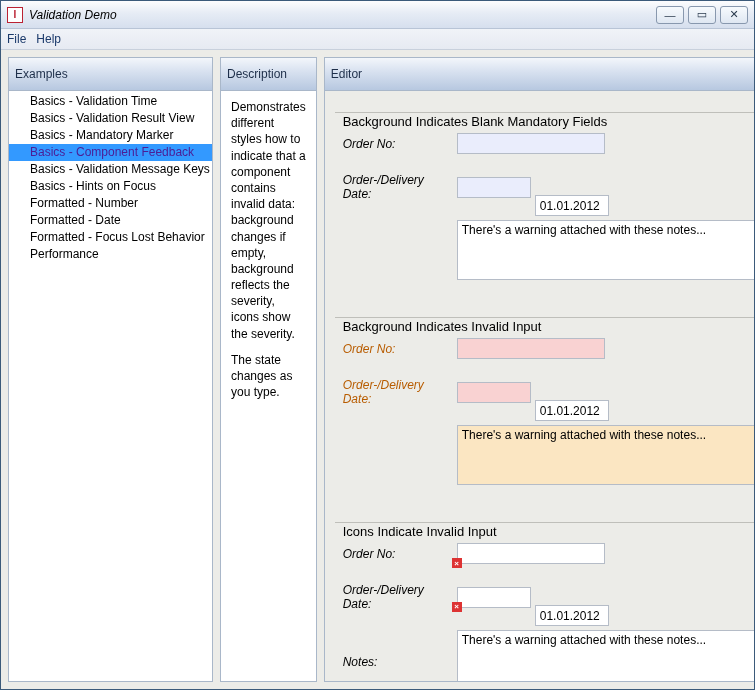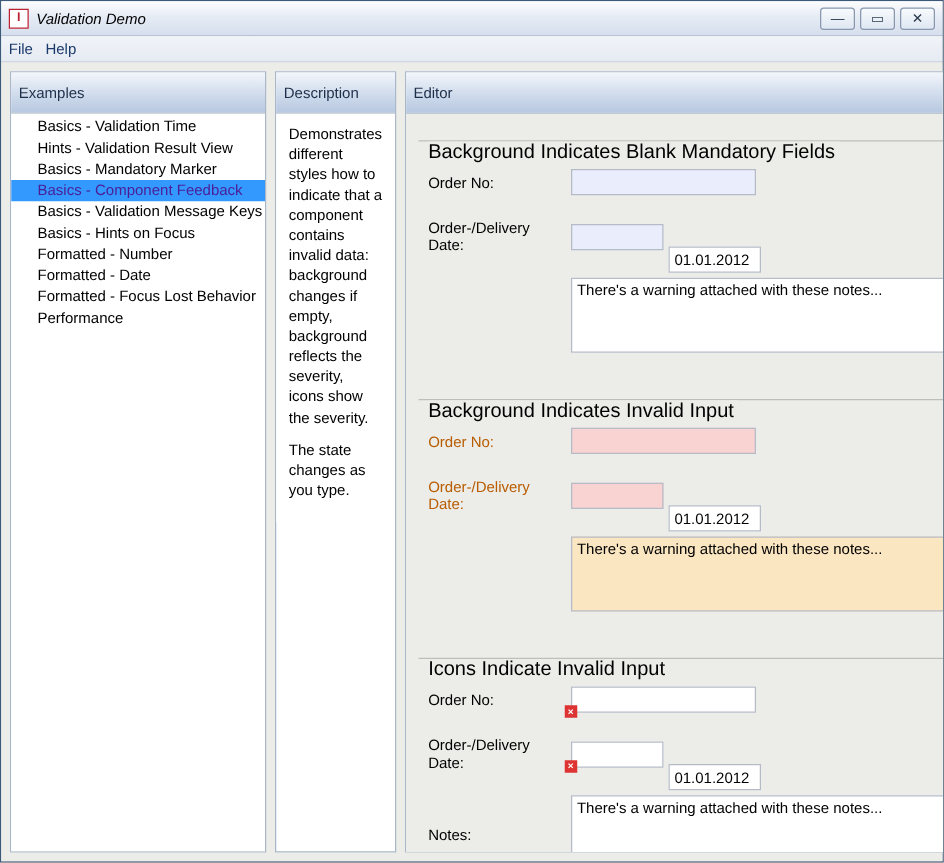--- a/index.html
+++ b/index.html
@@ -77,25 +77,25 @@
 
   .group {
     margin: 6px 0 18px 0; position: relative; padding: 10px 8px 8px 8px;
   }
   .group::before {
     content: ''; position: absolute; top: 7px; left: 0; right: 0; bottom: 0;
     border-top: 1px solid #bfbfba;
   }
   .group-title {
     position: relative; display: inline-block; background: #ecece8;
-    padding: 0 4px 0 0; margin-top: -17px; font-size: 16px; color: #000;
+    padding: 0 4px 0 0; margin-top: -17px; font-size: 13px; color: #000;
   }
 
   .row { display: flex; align-items: center; margin: 4px 0; gap: 4px; }
-  .lbl { width: 110px; flex-shrink: 0; font-size: 12px; color: #000; }
+  .lbl { width: 110px; flex-shrink: 0; font-size: 12px; color: #000; font-style: italic; }
   .lbl.warn { color: #b85c00; }
   .field {
     height: 21px; border: 1px solid #b5bcc7; background: #fff;
     padding: 2px 4px; font-size: 12px; color: #000;
   }
   .field.wide { width: 148px; }
   .field.short { width: 74px; }
   .field.date { width: 74px; margin-top: 37px; }
   .field.blank { background: #eaedfc; }
   .field.invalid-mand { background: #f9d2d2; }
@@ -139,21 +139,21 @@
     <span>File</span>
     <span>Help</span>
   </div>
 
   <div class="content">
 
     <div class="panel left">
       <div class="panel-header">Examples</div>
       <div class="examples-body" id="examples-body">
           <div class="example-item">Basics - Validation Time</div>
-          <div class="example-item">Hints - Validation Result View</div>
+          <div class="example-item">Basics - Validation Result View</div>
           <div class="example-item">Basics - Mandatory Marker</div>
           <div class="example-item selected">Basics - Component Feedback</div>
           <div class="example-item">Basics - Validation Message Keys</div>
           <div class="example-item">Basics - Hints on Focus</div>
           <div class="example-item">Formatted - Number</div>
           <div class="example-item">Formatted - Date</div>
           <div class="example-item">Formatted - Focus Lost Behavior</div>
           <div class="example-item">Performance</div>
         </div>
     </div>

